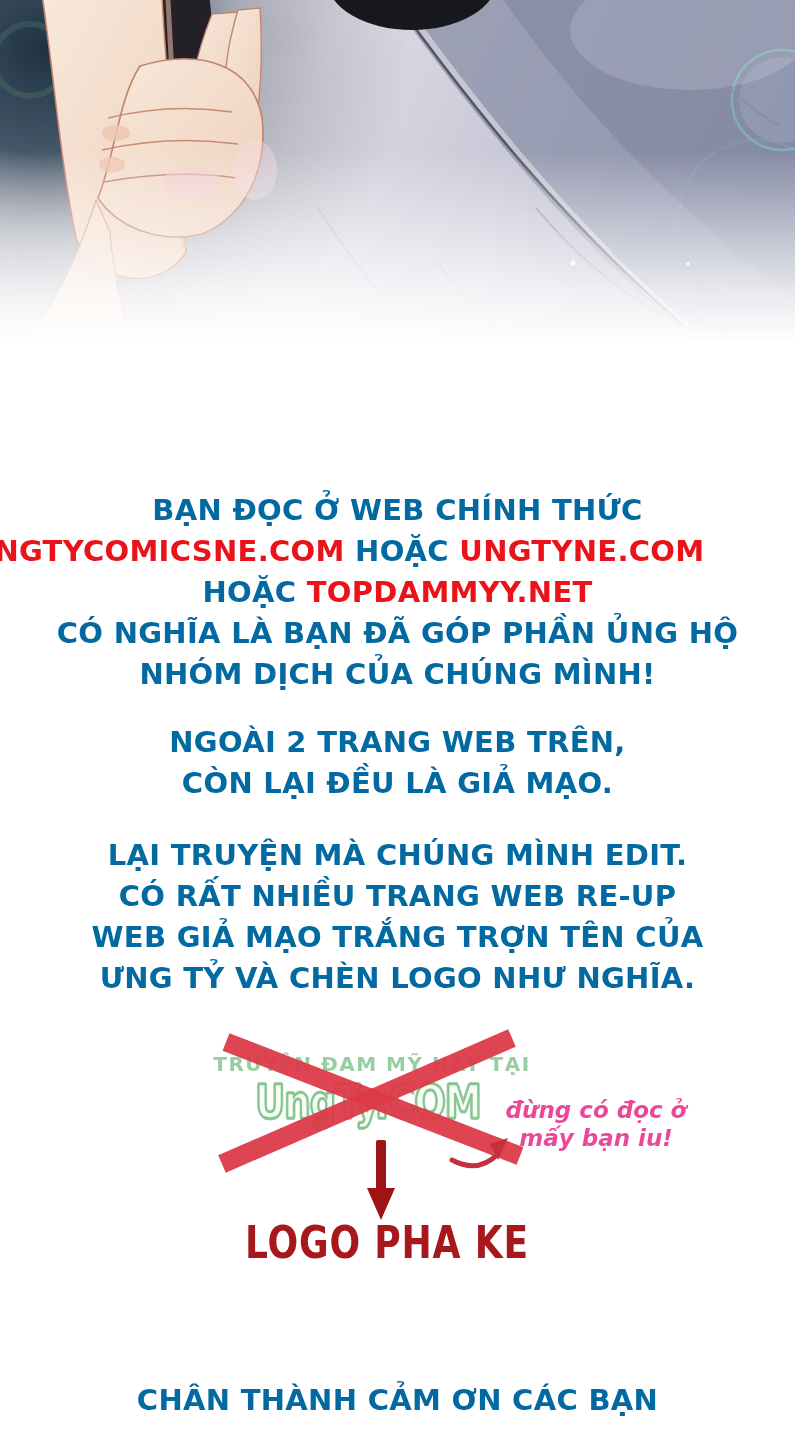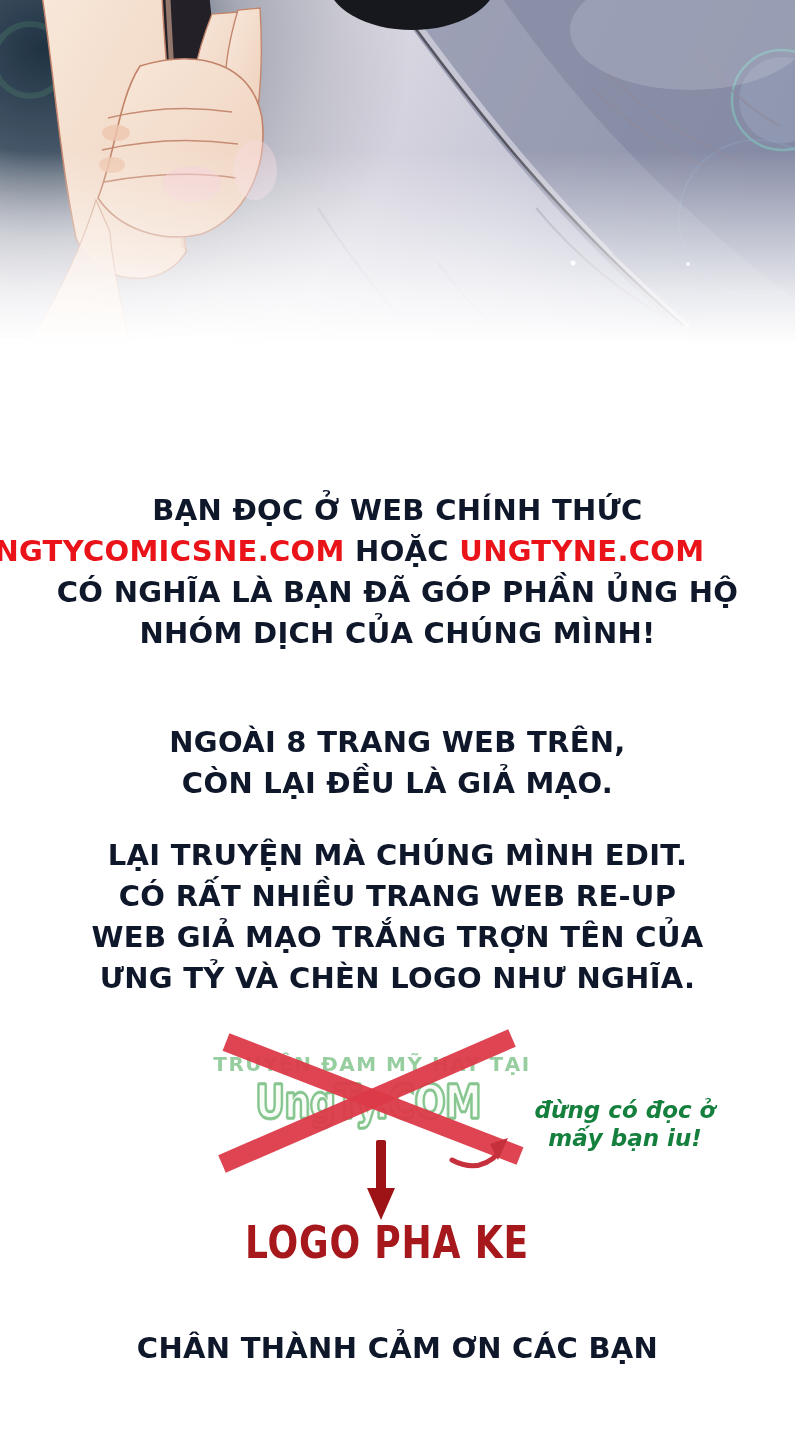--- a/index.html
+++ b/index.html
@@ -4,21 +4,21 @@
 <style>
   html,body { margin:0; padding:0; background:#ffffff; }
   .page {
     position:relative; width:795px; height:1454px; margin:0 auto;
     background:#ffffff; overflow:hidden;
     font-family:"DejaVu Sans","Liberation Sans",sans-serif;
   }
   .art { position:absolute; left:0; top:0; }
   .tblock { position:absolute; left:0; width:795px; text-align:center; }
   .line { font-size:29px; line-height:41px; font-weight:bold; letter-spacing:.3px; white-space:nowrap; }
-  .c-blue { color:#0f172a; }
+  .c-blue { color:#0369a1; }
   .c-red  { color:#ea1319; }
   .shift  { transform:translateX(-60px); }
   .strike { position:relative; display:inline-block; }
   .strike::after {
     content:""; position:absolute; left:-8px; right:-12px; top:47%; height:5px;
     background:#ea1319; border-radius:3px; transform:rotate(-2deg);
   }
   .logo-tagline {
     position:absolute; left:0; top:1051px; width:744px; text-align:center;
     font-weight:bold; font-size:20px; line-height:26px; letter-spacing:1.5px;
@@ -32,23 +32,23 @@
     transform:scaleX(.8); transform-origin:50% 50%; white-space:nowrap; z-index:1;
   }
   .x-svg { position:absolute; left:190px; top:1022px; z-index:2; }
   .arrow-svg { position:absolute; left:355px; top:1138px; z-index:2; }
   .logo-caption {
     position:absolute; left:0; top:1219px; width:774px; text-align:center;
     font-weight:bold; font-size:44px; line-height:48px; letter-spacing:1px;
     color:#a6181c; transform:scaleX(.82); transform-origin:50% 50%; white-space:nowrap;
   }
   .note {
-    position:absolute; left:525px; top:1096px; width:200px; text-align:center;
+    position:absolute; left:496px; top:1096px; width:200px; text-align:center;
     font-style:italic; font-weight:bold; font-size:23px; line-height:28px;
-    color:#15803d; z-index:2;
+    color:#ec4899; z-index:2;
   }
   .note div { white-space:nowrap; }
 </style>
 </head>
 <body>
 
 <div class="page">
 
   <svg class="art" width="795" height="430" viewBox="0 0 795 430">
     <defs>
@@ -114,26 +114,27 @@
     <ellipse cx="192" cy="184" rx="30" ry="18" fill="#f4cdd8" opacity="0.5"></ellipse>
     <ellipse cx="255" cy="170" rx="22" ry="30" fill="#f7dce3" opacity="0.4"></ellipse>
     <path d="M96,200 C80,252 52,310 18,358 L-6,380 L-6,430 L150,430 C128,340 112,268 110,232 Z" fill="url(#gSkin)" stroke="#cf9c84" stroke-width="1.2" opacity="0.9"></path>
     <ellipse cx="690" cy="30" rx="120" ry="60" fill="#ffffff" opacity="0.15"></ellipse>
     <rect x="0" y="150" width="795" height="285" fill="url(#gFade)"></rect>
   </svg>
 
   <div class="tblock" style="top:490px">
     <div class="line c-blue">BẠN ĐỌC Ở WEB CHÍNH THỨC</div>
     <div class="line shift"><span class="c-red">UNGTYCOMICSNE.COM</span><span class="c-blue"> HOẶC </span><span class="c-red">UNGTYNE.COM</span></div>
+    <div class="line"><span class="c-blue">HOẶC </span><span class="c-red">TOPDAMMYY.NET</span></div>
     <div class="line c-blue">CÓ NGHĨA LÀ BẠN ĐÃ GÓP PHẦN ỦNG HỘ</div>
     <div class="line c-blue">NHÓM DỊCH CỦA CHÚNG MÌNH!</div>
   </div>
 
   <div class="tblock" style="top:722px">
-    <div class="line c-blue">NGOÀI 8 TRANG WEB TRÊN,</div>
+    <div class="line c-blue">NGOÀI 2 TRANG WEB TRÊN,</div>
     <div class="line c-blue">CÒN LẠI ĐỀU LÀ GIẢ MẠO.</div>
   </div>
 
   <div class="tblock" style="top:835px">
     <div class="line c-blue">LẠI TRUYỆN MÀ CHÚNG MÌNH EDIT.</div>
     <div class="line c-blue">CÓ RẤT NHIỀU TRANG WEB RE-UP</div>
     <div class="line c-blue">WEB GIẢ MẠO TRẮNG TRỢN TÊN CỦA</div>
     <div class="line c-blue">ƯNG TỶ VÀ CHÈN LOGO NHƯ NGHĨA.</div>
   </div>
 
@@ -152,17 +153,17 @@
     <polygon points="12,50 40,50 26,82" fill="#9d1316"></polygon>
   </svg>
 
   <div class="logo-caption">LOGO PHA KE</div>
 
   <div class="note">
     <div>đừng có đọc ở</div>
     <div>mấy bạn iu!</div>
   </div>
 
-  <div class="tblock" style="top:1328px">
+  <div class="tblock" style="top:1380px">
     <div class="line c-blue">CHÂN THÀNH CẢM ƠN CÁC BẠN</div>
   </div>
 
 </div>
 
 </body></html>

